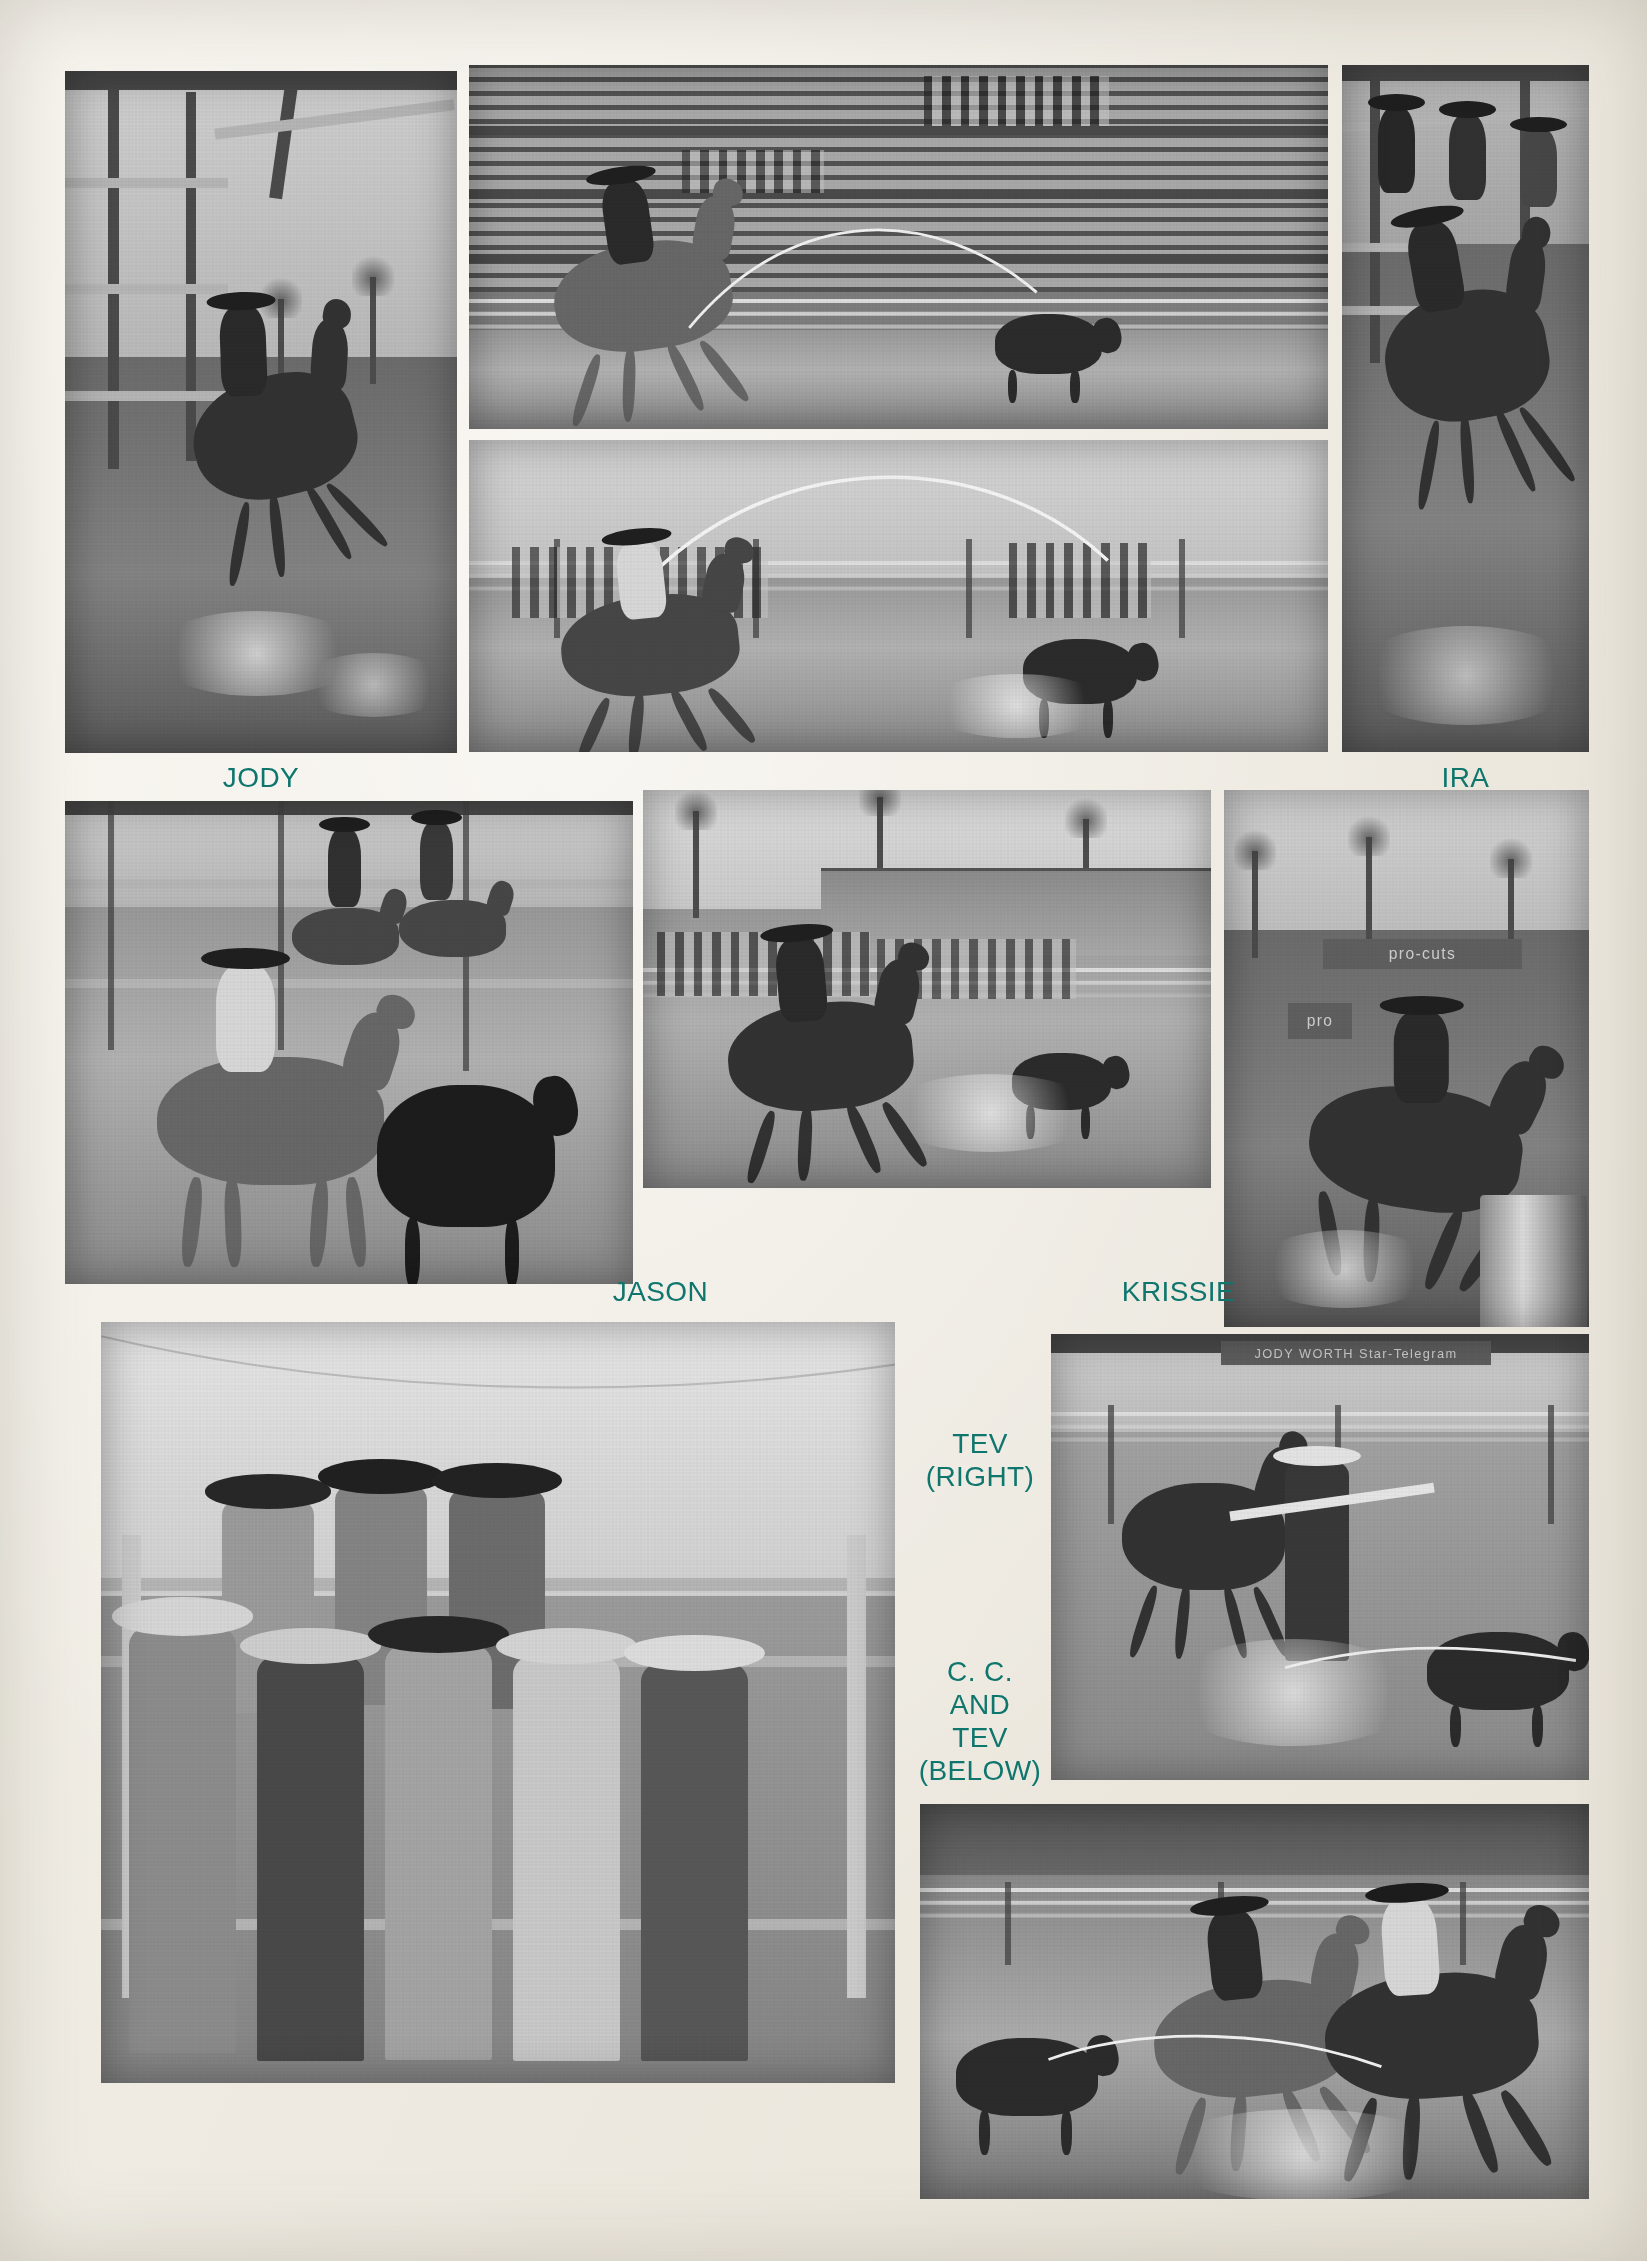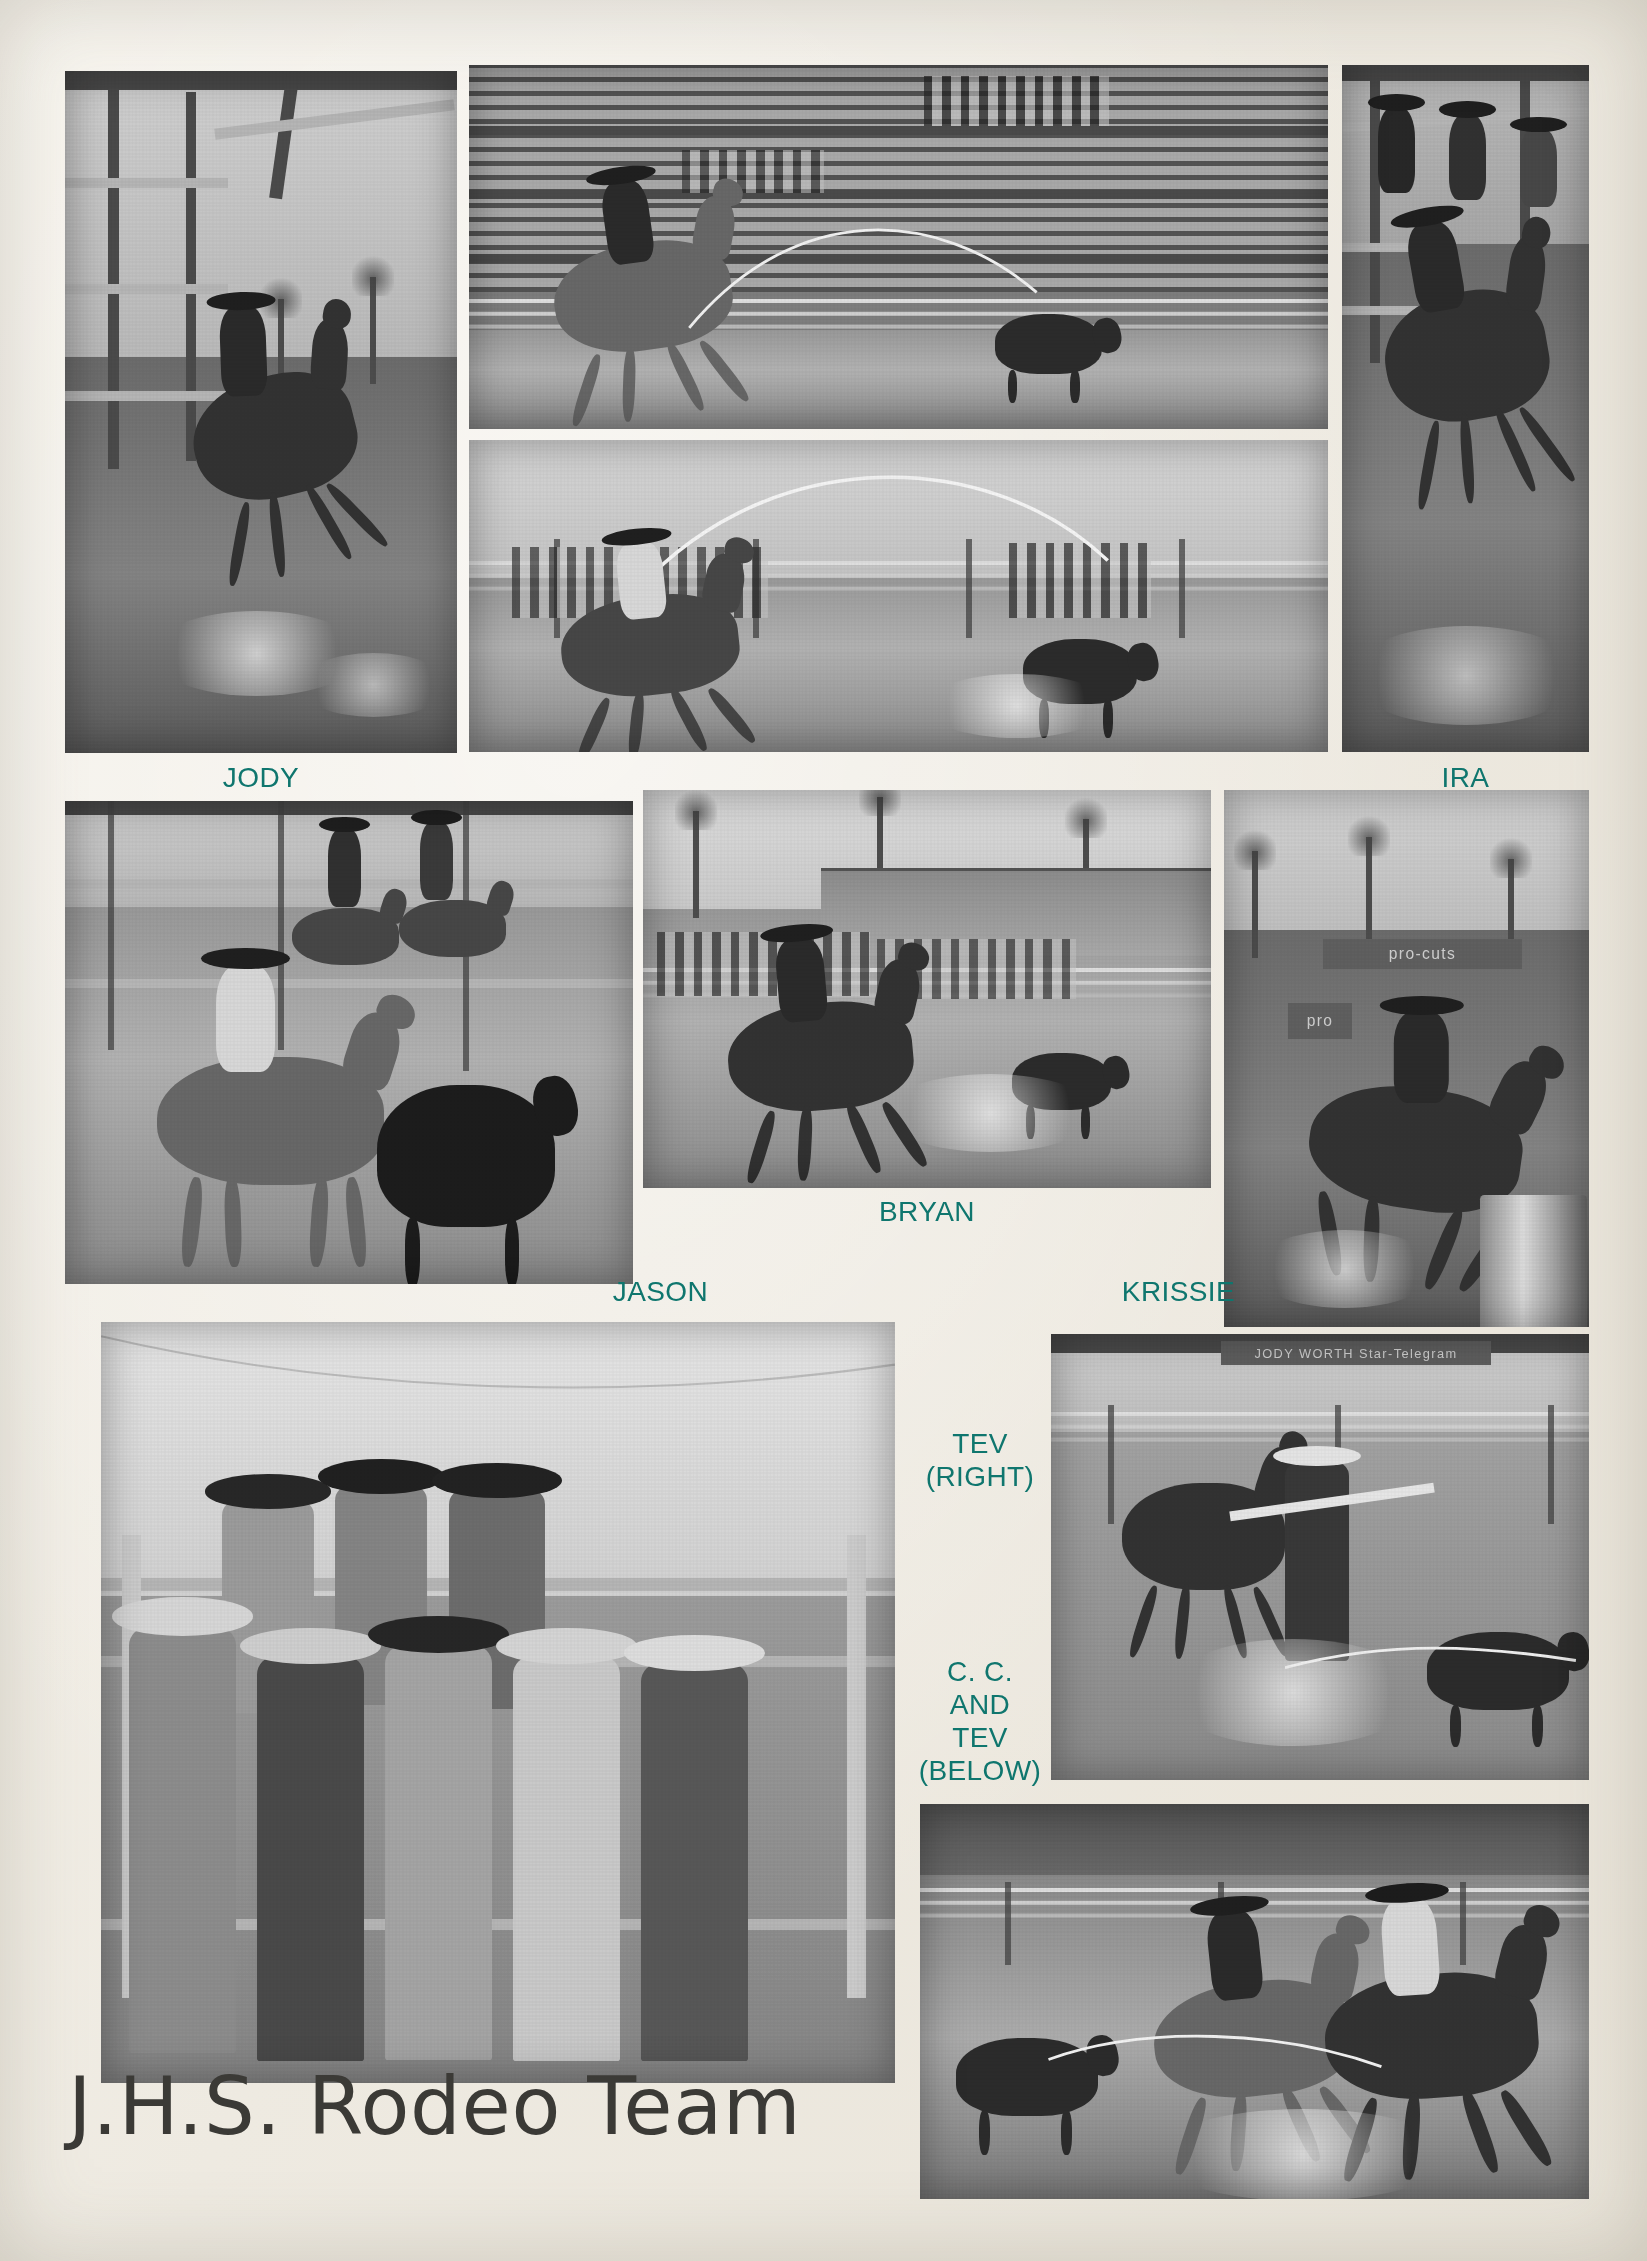--- a/index.html
+++ b/index.html
@@ -469,21 +469,20 @@
       <div class="rider" style="left:34%; top:-64%; width:26%; height:76%; transform:rotate(-8deg);">
           <div class="hat"></div>
         </div>
     </div>
     <div class="barrel" style="left:256px; top:405px; width:107px; height:142px;"></div>
     <div class="dust" style="left:28px; top:440px; width:185px; height:78px;"></div>
     <div class="grain"></div>
       <div class="shade"></div>
   </div>
 
-  <div class="caption center" style="left:643px; top:1195px; width:568px;">BRYAN</div>
   <div class="caption center" style="left:554px; top:1275px; width:213px;">JASON</div>
   <div class="caption center" style="left:1065px; top:1275px; width:227px;">KRISSIE</div>
 
   <div class="photo" style="left:101px; top:1322px; width:794px; height:761px;">
     <div class="sky" style="height:38%; background:linear-gradient(180deg,#e4e3dd,#cfcec7);"></div>
     <div class="ground" style="height:64%; background:linear-gradient(180deg,#9e9a92,#8a867e);"></div>
 
     <div class="beam light" style="left:0; top:256px; width:100%; height:12.8px;"></div>
     <div class="beam light" style="left:0; top:334px; width:100%; height:11.4px;"></div>
     <div class="beam light" style="left:0; top:597px; width:100%; height:11.4px;"></div>
@@ -605,17 +604,16 @@
       <div class="shade"></div>
   </div>
 
   <div class="caption center" style="left:909px; top:1427px; width:142px;">TEV
 (RIGHT)</div>
   <div class="caption center" style="left:909px; top:1655px; width:142px;">C. C.
 AND
 TEV
 (BELOW)</div>
 
-  <div class="title">J.H.S. Rodeo Team</div>
 
   <div class="edge-dark"></div>
 </div>
 
 
 </body></html>

